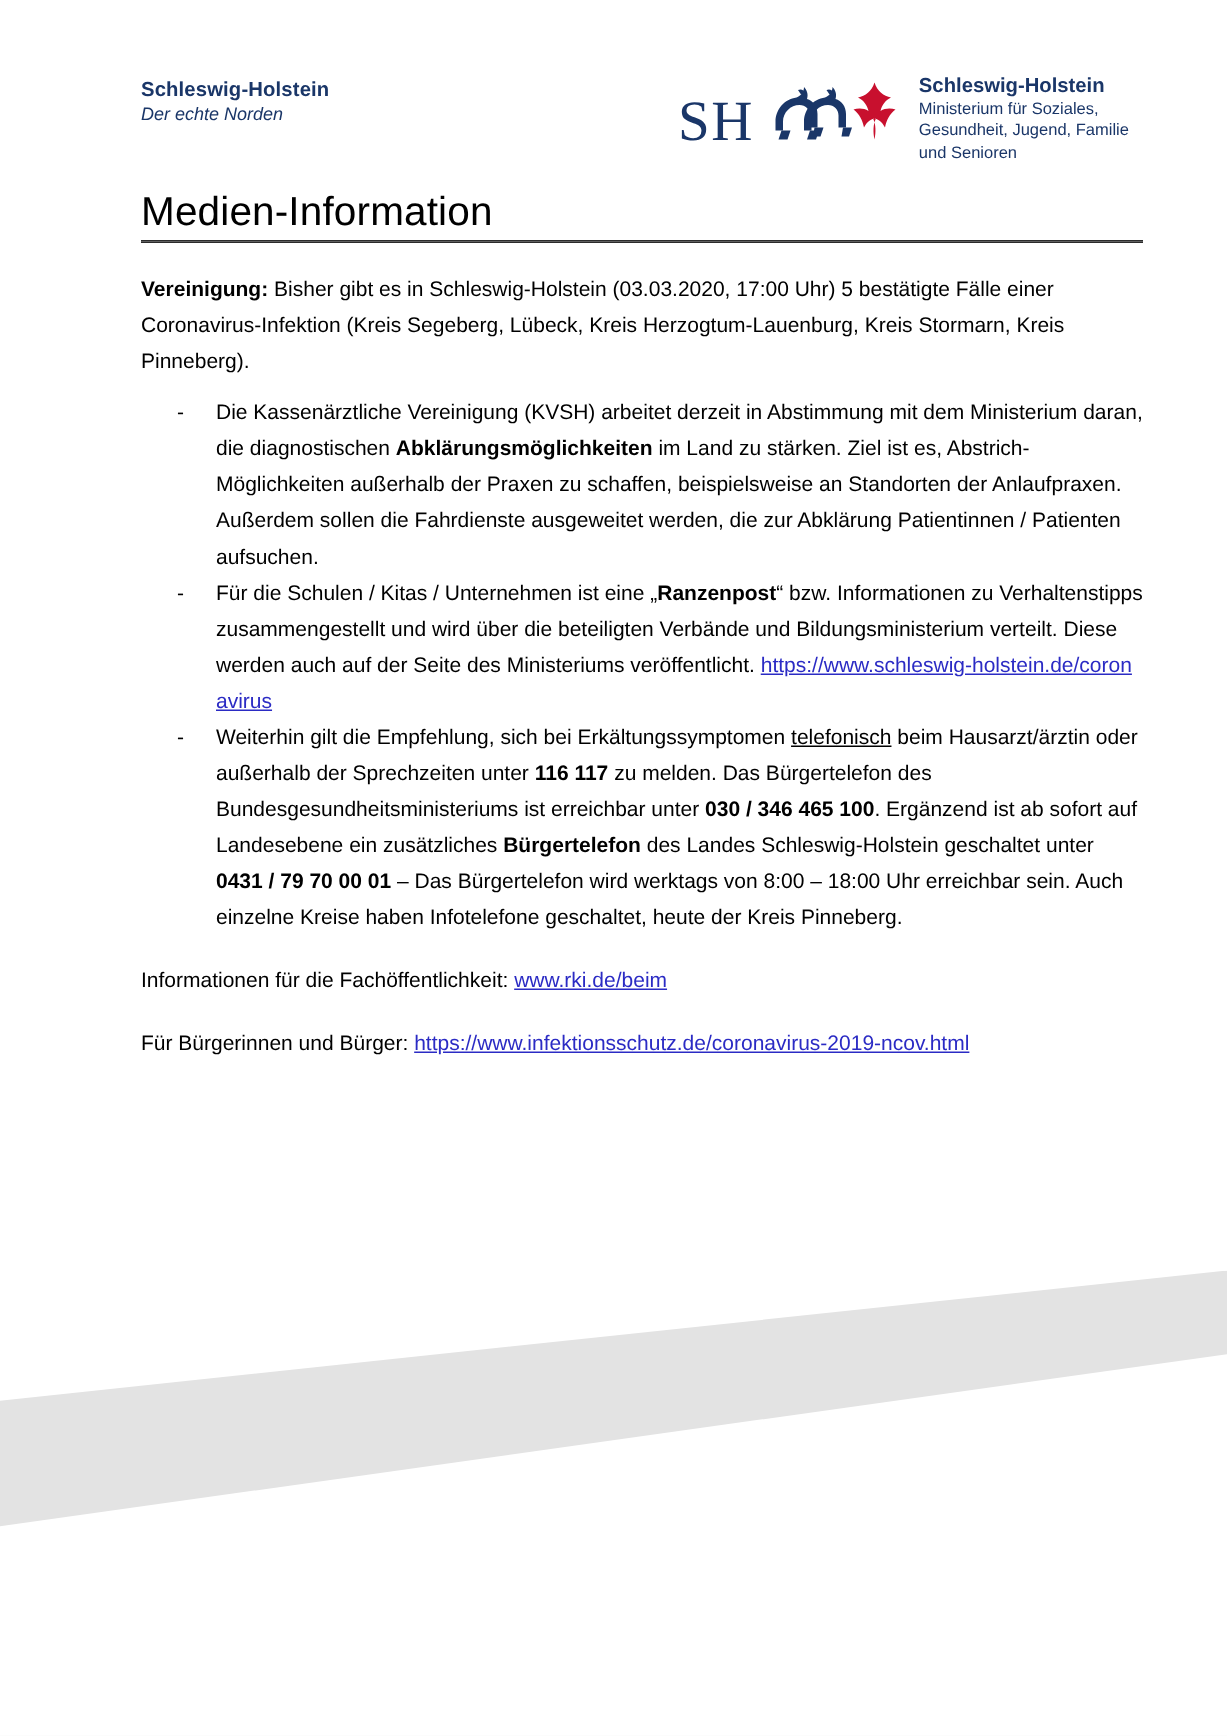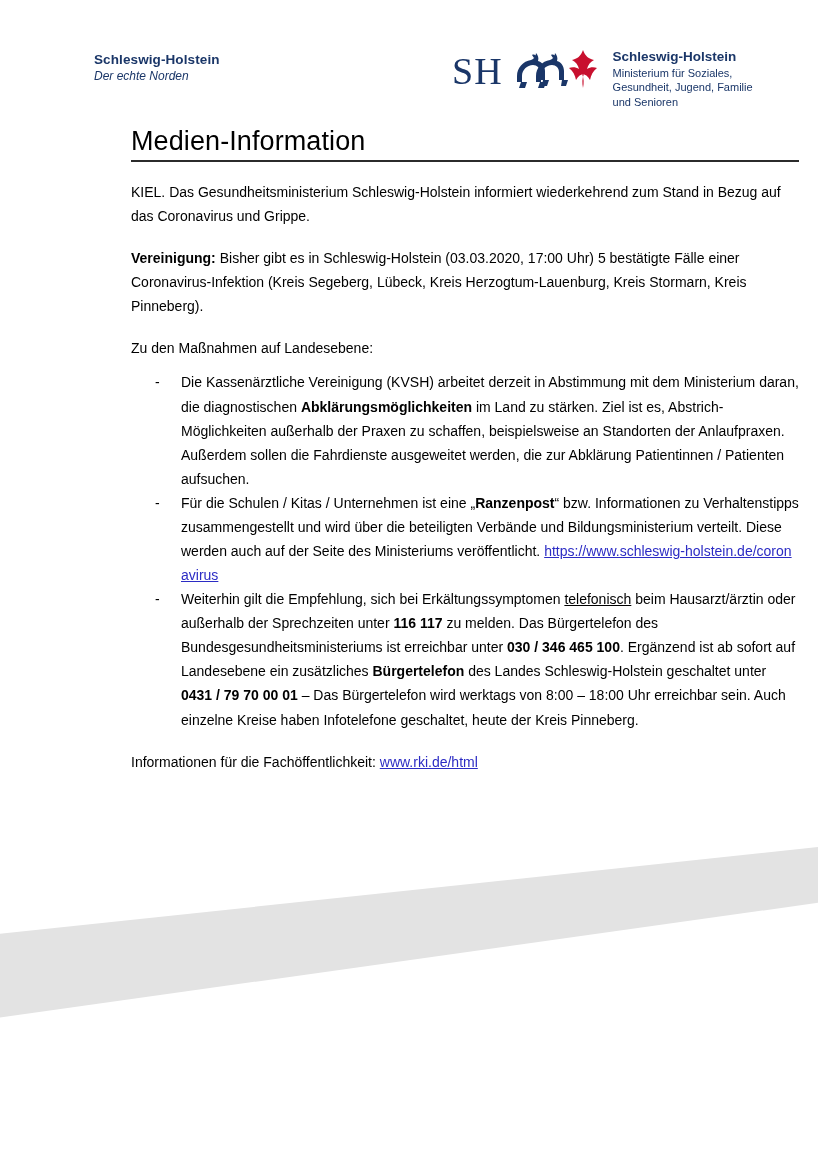--- a/index.html
+++ b/index.html
@@ -67,21 +67,21 @@
     font-size: 12px;
     font-weight: normal;
     font-style: italic;
   }
 
   .logo-right {
     position: absolute;
     left: 452px;
     top: 44px;
     display: flex;
-    align-items: flex-start;
+    align-items: center;
   }
   .sh-mark {
     font-size: 38px;
     color: #1a3668;
     font-family: "Liberation Serif", serif;
     letter-spacing: 1px;
     line-height: 1;
     padding-top: 8px;
   }
   .crest {
@@ -101,21 +101,20 @@
   .ministry-text .m2 {
     font-size: 11px;
   }
 
   
   .content {
     position: absolute;
     left: 94px;
     top: 126px;
     width: 668px;
-    margin-left: 37px;
   }
   .doc-title {
     font-size: 27px;
     font-weight: normal;
     margin: 0 0 3px 0;
     letter-spacing: 0.1px;
   }
   .rule {
     border: 0;
     border-top: 1px solid #2b2b2b;
@@ -215,44 +214,45 @@
     </div>
   </div>
 
   <div class="content">
 
     <h1 class="doc-title">Medien-Information</h1>
     <hr class="rule">
     <hr class="rule">
 
 
-    <p class="para">KIEL. Das Gesundheitsministerium Schleswig-Holstein informiert wiederkehrend zum Stand in Bezug auf das Coronavirus und Grippe.</p>
 
     <p class="para">
       <b>Vereinigung:</b><span> Bisher gibt es in Schleswig-Holstein (03.03.2020, 17:00 Uhr) 5 bestätigte Fälle einer Coronavirus-Infektion (Kreis Segeberg, Lübeck, Kreis Herzogtum-Lauenburg, Kreis Stormarn, Kreis Pinneberg).</span>
     </p>
 
-    <p class="para">Zu den Maßnahmen auf Landesebene:</p>
 
     <ul class="measures">
 
       <li>
         <span class="dash">-</span><span>Die Kassenärztliche Vereinigung (KVSH) arbeitet derzeit in Abstimmung mit dem Ministerium daran, die diagnostischen </span><b>Abklärungsmöglichkeiten</b><span> im Land zu stärken. Ziel ist es, Abstrich-Möglichkeiten außerhalb der Praxen zu schaffen, beispielsweise an Standorten der Anlaufpraxen. Außerdem sollen die Fahrdienste ausgeweitet werden, die zur Abklärung Patientinnen / Patienten aufsuchen.</span>
       </li>
 
       <li>
         <span class="dash">-</span><span>Für die Schulen / Kitas / Unternehmen ist eine „</span><b>Ranzenpost</b><span>“ bzw. Informationen zu Verhaltenstipps zusammengestellt und wird über die beteiligten Verbände und Bildungsministerium verteilt. Diese werden auch auf der Seite des Ministeriums veröffentlicht. </span><a class="link" href="#">https://www.schleswig-holstein.de/coronavirus</a>
       </li>
 
       <li>
         <span class="dash">-</span><span>Weiterhin gilt die Empfehlung, sich bei Erkältungssymptomen </span><span class="uline">telefonisch</span><span> beim Hausarzt/ärztin oder außerhalb der Sprechzeiten unter </span><b>116 117</b><span> zu melden. Das Bürgertelefon des Bundesgesundheitsministeriums ist erreichbar unter </span><b>030 / 346 465 100</b><span>. Ergänzend ist ab sofort auf Landesebene ein zusätzliches </span><b>Bürgertelefon</b><span> des Landes Schleswig-Holstein geschaltet unter </span><b>0431 / 79 70 00 01</b><span> –  Das Bürgertelefon wird werktags von 8:00 – 18:00 Uhr erreichbar sein. Auch einzelne Kreise haben Infotelefone geschaltet, heute der Kreis Pinneberg.</span>
       </li>
 
     </ul>
 
     <p class="para">
-      <span>Informationen für die Fachöffentlichkeit: </span><a class="link" href="#">www.rki.de/html</a>
+      <span>Informationen für die Fachöffentlichkeit: </span><a class="link" href="#">www.rki.de/beim</a>
     </p>
 
+    <p class="para">
+      <span>Für Bürgerinnen und Bürger: </span><a class="link" href="#">https://www.infektionsschutz.de/coronavirus-2019-ncov.html</a>
+    </p>
 
 
   </div>
 </div>
 
 </body></html>

